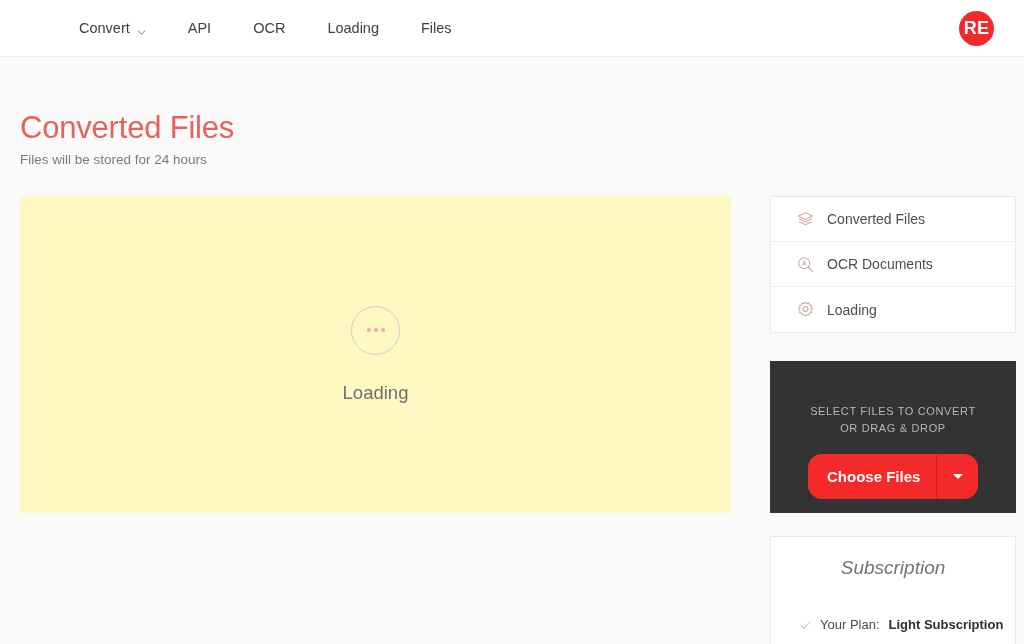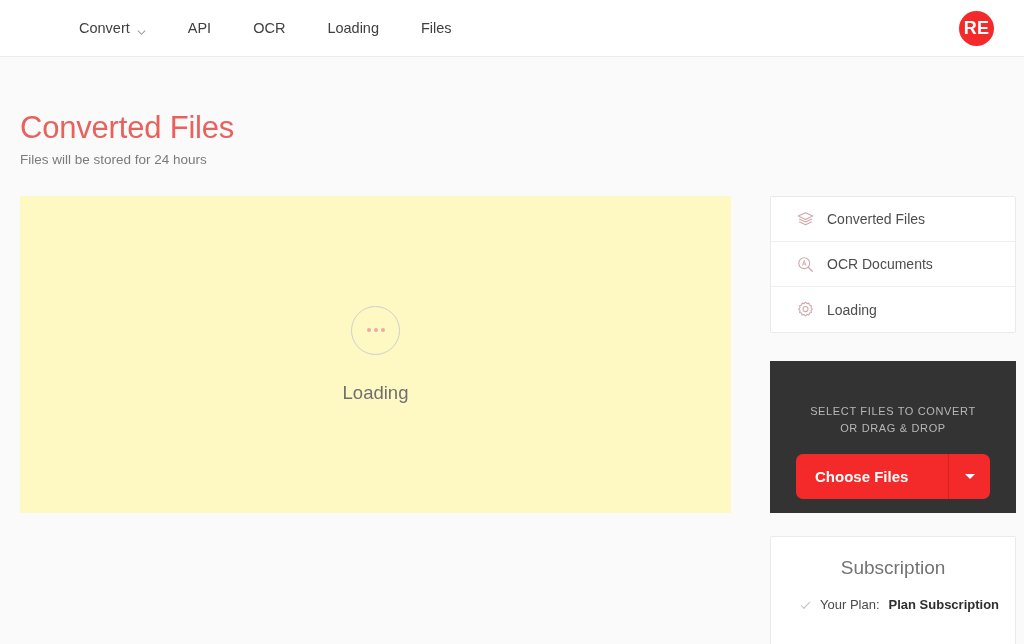--- a/index.html
+++ b/index.html
@@ -207,24 +207,24 @@
     color: #b7b7b7;
     letter-spacing: 0.65px;
     text-align: center;
     line-height: 1.55;
     margin-bottom: 17px;
     margin-top: 28px;
   }
 
   .choose-wrap {
     display: flex;
-    width: 194px;
+    width: 170px;
     height: 45px;
     background: #f42a2a;
-    border-radius: 7px;
+    border-radius: 14px;
     overflow: hidden;
     cursor: pointer;
   }
 
   .choose-main {
     flex: 1;
     display: flex;
     align-items: center;
     padding-left: 19px;
     color: #ffffff;
@@ -258,28 +258,29 @@
     border: 1px solid #eaeaea;
     border-bottom: none;
     border-radius: 2px 2px 0 0;
   }
 
   .sub-title {
     text-align: center;
     font-size: 19px;
     color: #737373;
     padding-top: 20px;
+    font-style: italic;
   }
 
   .sub-row {
     display: flex;
     align-items: center;
     gap: 9px;
     padding: 0 0 0 29px;
-    margin-top: 18px;
+    margin-top: 38px;
     font-size: 13px;
     color: #4a4a4a;
   }
 
   .check {
     width: 11px;
     height: 11px;
     flex: 0 0 11px;
     color: #c9c9c9;
   }
@@ -385,15 +386,15 @@
 
 <div class="sub-panel">
   <div class="sub-title">Subscription</div>
   <div class="sub-row">
     <span class="check">
       <svg viewBox="0 0 12 12" width="11" height="11">
         <path d="M1.5 6.2 L4.3 9 L10.5 2.6" fill="none" stroke="currentColor" stroke-width="1.3" stroke-linecap="round" stroke-linejoin="round"></path>
       </svg>
     </span>
     <span>Your Plan:</span>
-    <span class="sub-plan">Plan Subscription</span>
+    <span class="sub-plan">Light Subscription</span>
   </div>
 </div>
 
 </body></html>

